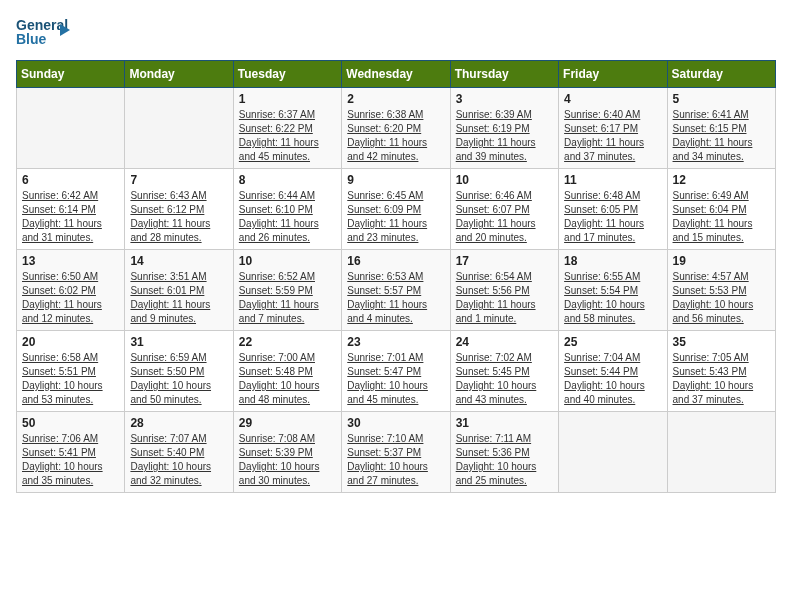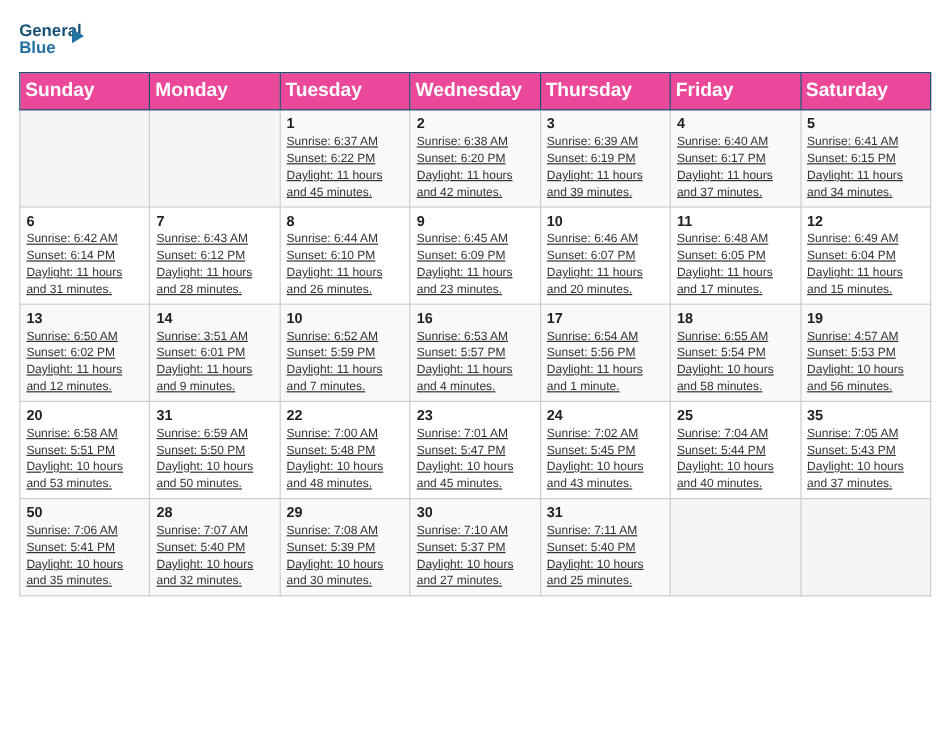--- a/index.html
+++ b/index.html
@@ -32,25 +32,25 @@
     .location-title {
       font-size: 14px;
       color: #444;
     }
     .calendar {
       width: 100%;
       border-collapse: collapse;
       font-size: 11px;
     }
     .calendar thead th {
-      background-color: #ec4899;
+      background-color: #4d7c0f;
       color: #fff;
       padding: 6px 4px;
       text-align: left;
-      font-size: 16px;
+      font-size: 12px;
       border: 1px solid #1a5276;
     }
     .calendar tbody td {
       border: 1px solid #ccc;
       vertical-align: top;
       padding: 4px 5px;
       width: 108px;
       min-height: 80px;
       color: #222;
       background: #fff;
@@ -293,20 +293,20 @@
         </td>
         <td>
           <div class="day-number">30</div>
           <div class="day-detail">Sunrise: 7:10 AM
 Sunset: 5:37 PM
 Daylight: 10 hours and 27 minutes.</div>
         </td>
         <td>
           <div class="day-number">31</div>
           <div class="day-detail">Sunrise: 7:11 AM
-Sunset: 5:40 PM
+Sunset: 5:36 PM
 Daylight: 10 hours and 25 minutes.</div>
         </td>
         <td class="empty-cell"></td>
         <td class="empty-cell"></td>
       </tr>
     </tbody>
 </table>
 
 </body></html>

